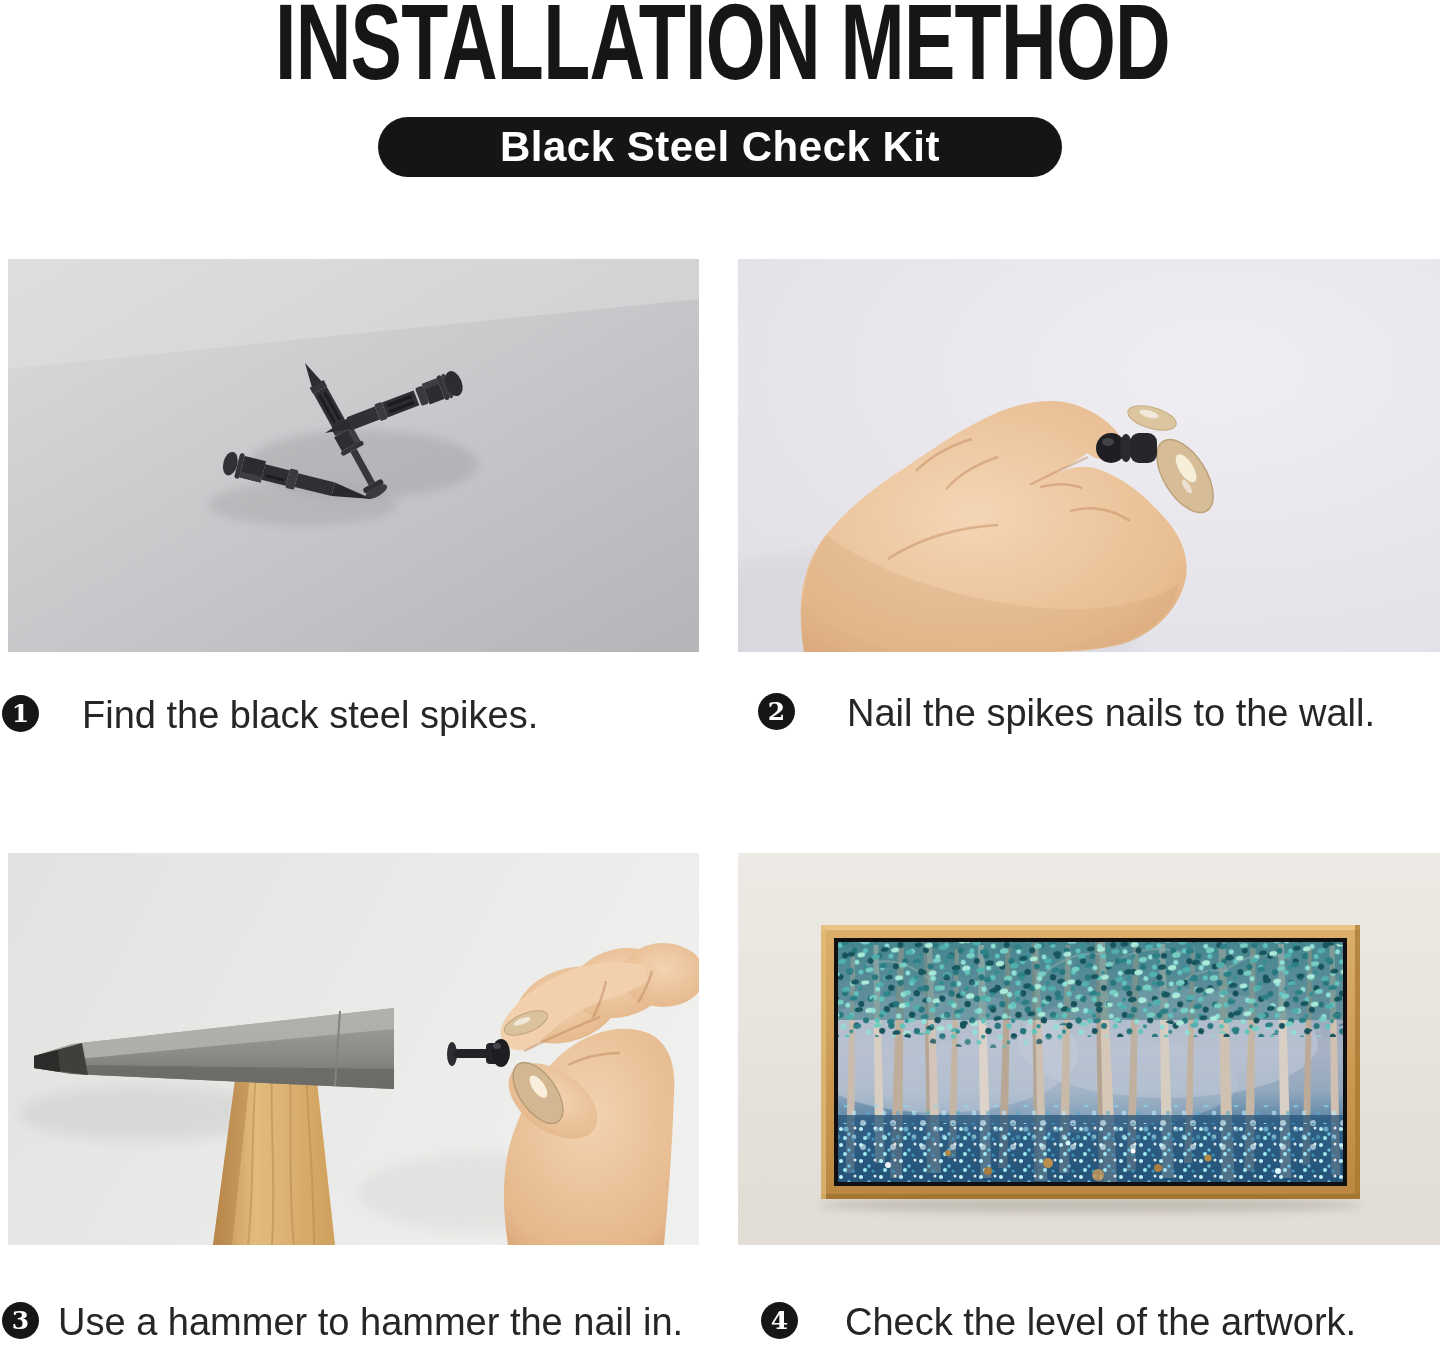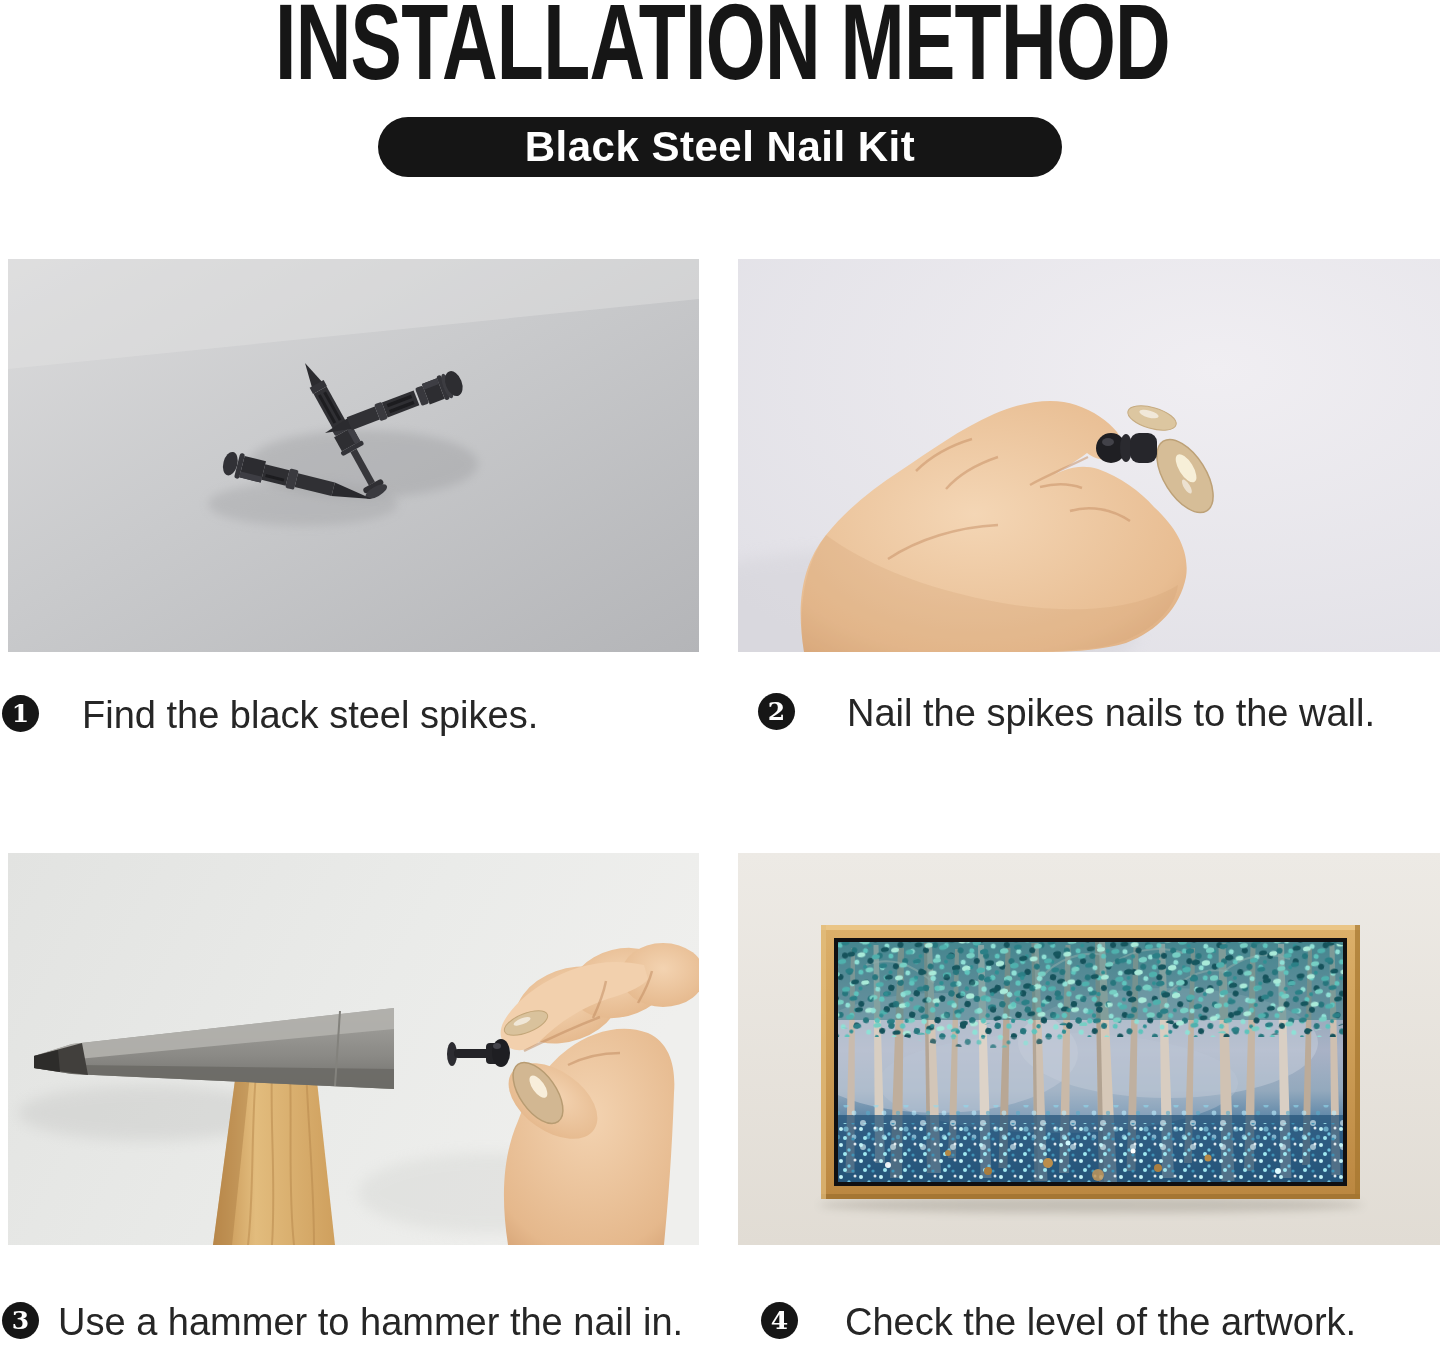--- a/index.html
+++ b/index.html
@@ -27,21 +27,21 @@
   #cap3{left:58px;top:1302px;} #cap4{left:845px;top:1302px;}
 </style>
 </head>
 <body>
 
 <div class="page">
 
   <h1 class="title">INSTALLATION METHOD</h1>
 
   <div class="badge">
-    <span>Black Steel Nail Kit</span>
+    <span>Black Steel Check Kit</span>
   </div>
 
   <figure class="photo" id="photo1" style="margin:0">
     <svg width="691" height="393" viewBox="0 0 691 393" xmlns="http://www.w3.org/2000/svg">
       <defs>
         <linearGradient id="p1bg" x1="0" y1="0" x2="1" y2="1">
           <stop offset="0" stop-color="#dbdbdc"></stop>
             <stop offset="0.45" stop-color="#c9cacc"></stop>
             <stop offset="1" stop-color="#b4b5b8"></stop>
         </linearGradient>

